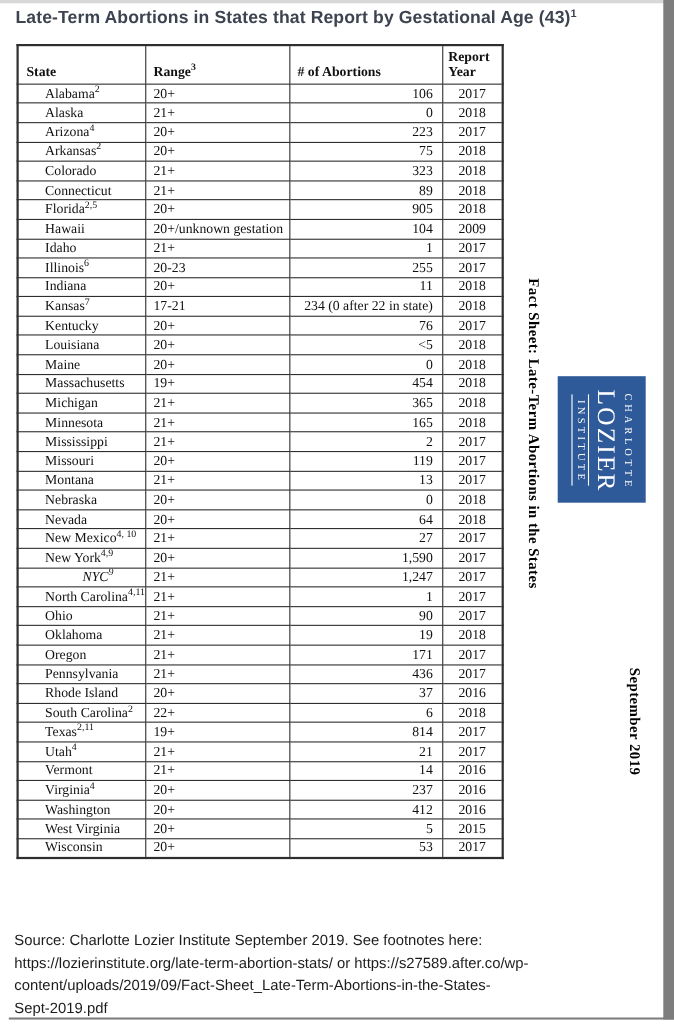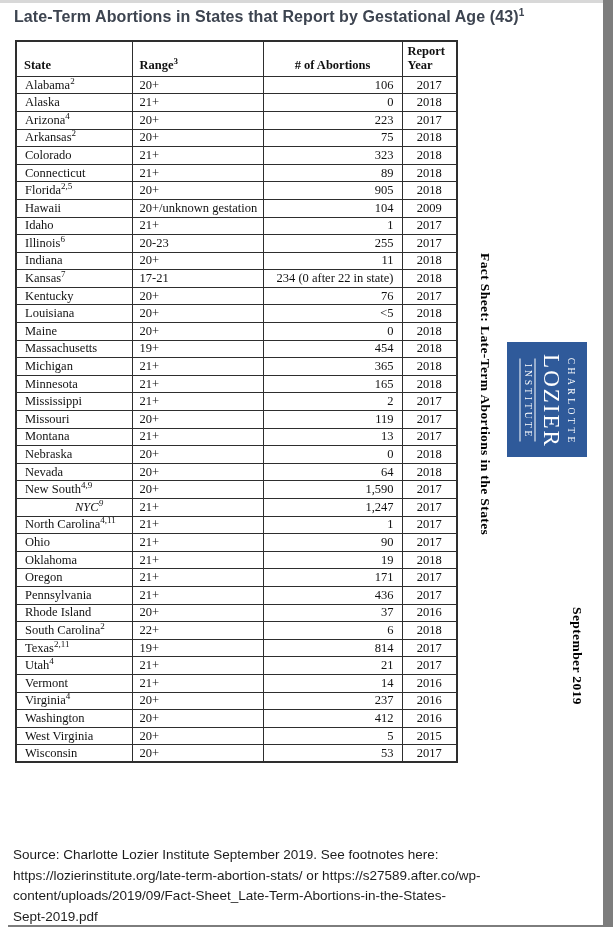--- a/index.html
+++ b/index.html
@@ -47,24 +47,24 @@
   col.c-range { width: 131px; }
   col.c-abortions { width: 139px; }
   col.c-year { width: 55px; }
   thead th {
     height: 33px;
     vertical-align: bottom;
     font-weight: bold;
     text-align: left;
     padding: 2px 20px 3px 7px;
   }
-  thead th.h-abortions { text-align: center; padding-right: 7px; font-family: Liberation Serif, serif; }
+  thead th.h-abortions { text-align: left; padding-right: 7px; font-family: Liberation Serif, serif; }
   thead th.h-year { white-space: normal; line-height: 1.15; padding-left: 5px; }
   tbody td { height: 17.6px; padding: 0 5px; }
-  td.col-state { padding-left: 8px; text-align: left; }
+  td.col-state { padding-left: 24px; text-align: left; }
   td.col-range { padding-left: 7px; text-align: left; }
   td.col-abortions { padding-right: 8px; text-align: right; }
   td.col-year { text-align: center; }
   td sup, th sup { font-size: 9px; line-height: 0; }
   tr.italic-indent td.col-state { padding-left: 58px; font-style: italic; }
   .vertical-label {
     position: absolute;
     writing-mode: vertical-rl;
     font-family: "Liberation Serif", serif;
     font-weight: bold;
@@ -258,21 +258,27 @@
           <td class="col-abortions">0</td>
           <td class="col-year">2018</td>
         </tr>
         <tr>
           <td class="col-state"><span>Nevada</span></td>
           <td class="col-range">20+</td>
           <td class="col-abortions">64</td>
           <td class="col-year">2018</td>
         </tr>
         <tr>
-          <td class="col-state"><span>New South</span><sup>4,9</sup></td>
+          <td class="col-state"><span>New Mexico</span><sup>4, 10</sup></td>
+          <td class="col-range">21+</td>
+          <td class="col-abortions">27</td>
+          <td class="col-year">2017</td>
+        </tr>
+        <tr>
+          <td class="col-state"><span>New York</span><sup>4,9</sup></td>
           <td class="col-range">20+</td>
           <td class="col-abortions">1,590</td>
           <td class="col-year">2017</td>
         </tr>
         <tr class="italic-indent">
           <td class="col-state"><span>NYC</span><sup>9</sup></td>
           <td class="col-range">21+</td>
           <td class="col-abortions">1,247</td>
           <td class="col-year">2017</td>
         </tr>

